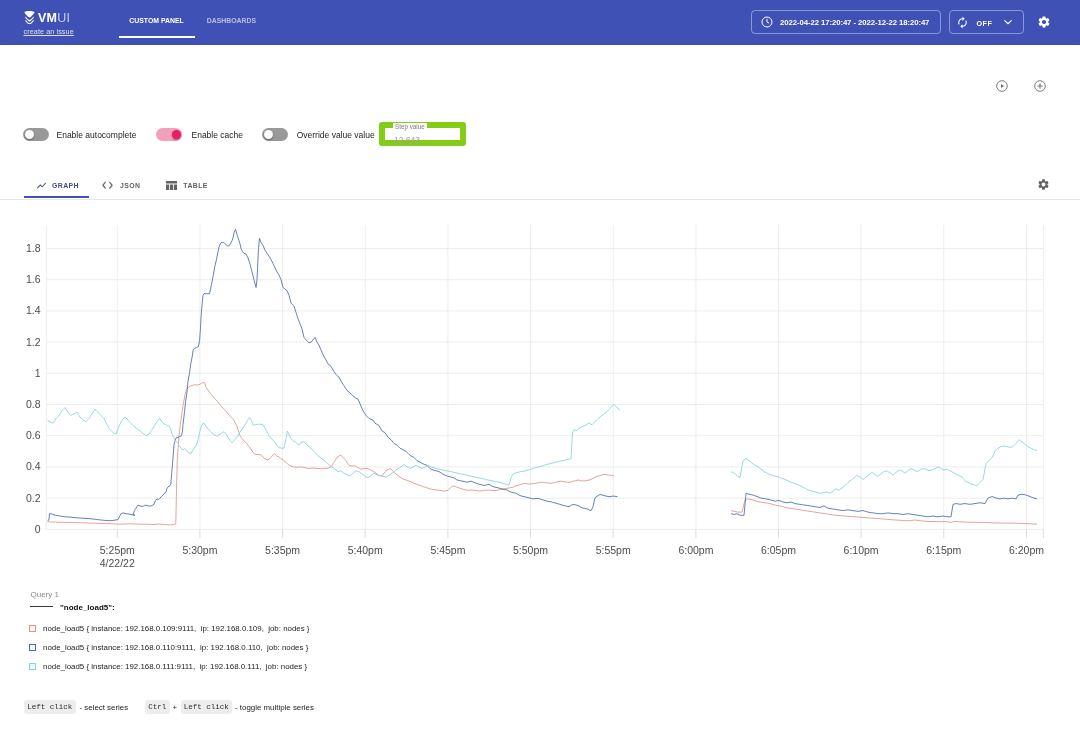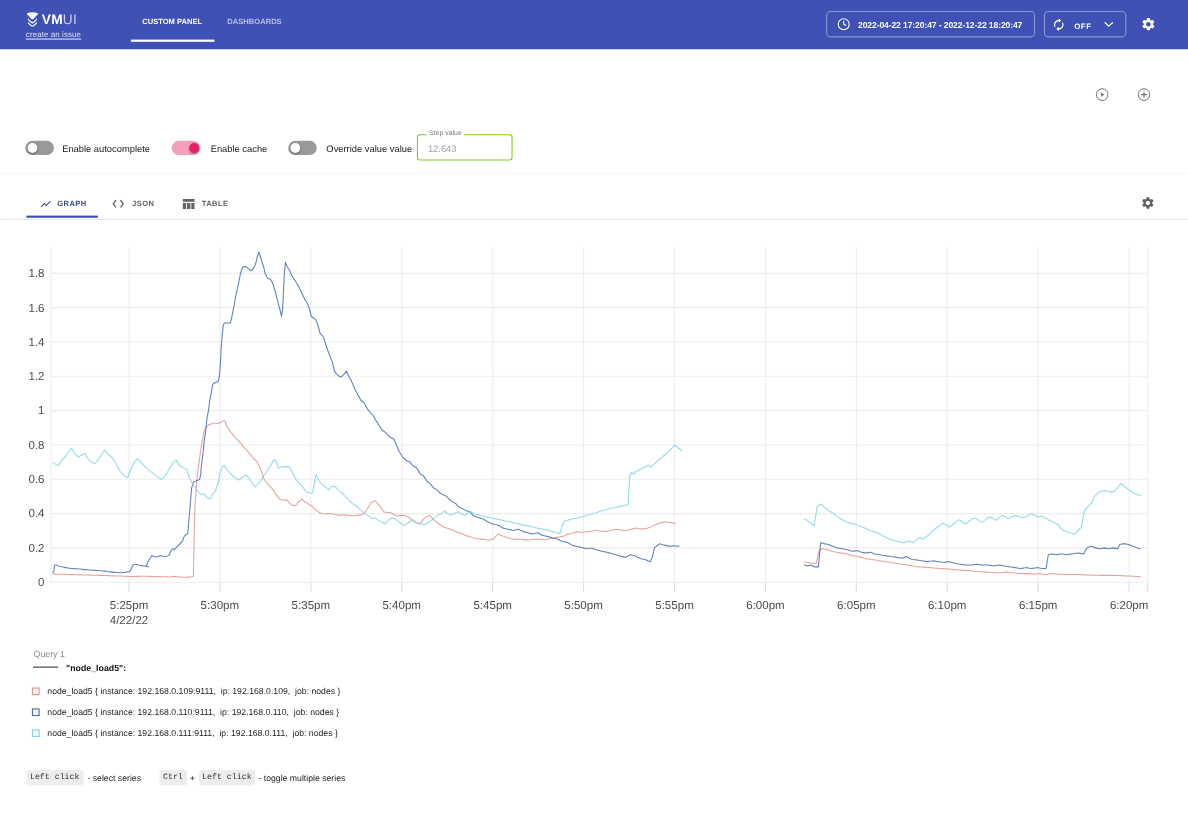--- a/index.html
+++ b/index.html
@@ -17,21 +17,21 @@
 .tbox-txt{position:absolute;left:780px;top:17.5px;width:160px;font-size:7.8px;font-weight:bold;color:#fff;letter-spacing:-.1px}
 .off{position:absolute;left:976.5px;top:18.7px;font-size:7.2px;font-weight:bold;color:#fff;letter-spacing:.5px}
 
 .panel{position:absolute;left:0;top:45px;width:1080px;height:113px;background:#fff;box-shadow:0 1px 2px rgba(0,0,0,.18),0 2px 4px rgba(0,0,0,.10)}
 .qbox{position:absolute;left:23.3px;top:23px;width:958.5px;height:35.5px;border:1px solid #c6c6c6;border-radius:5px}
 .qlabel{position:absolute;left:8px;top:-4px;font-size:6.8px;color:#7a7a7a;background:#fff;padding:0 2.5px}
 .qtext{position:absolute;left:8.5px;top:11px;font-size:9px;color:#1c1c1c}
 .togglelab{position:absolute;top:84.5px;font-size:8.5px;color:#1c1c1c}
 .track{position:absolute;top:82.5px;width:26px;height:13px;border-radius:7px}
 .knob{position:absolute;top:84.5px;width:9.5px;height:9.5px;border-radius:50%;box-shadow:0 1px 2px rgba(0,0,0,.4)}
-.sbox{position:absolute;left:379px;top:77px;width:86.5px;height:23.5px;border:1px solid #84cc16;border-radius:3px}
+.sbox{position:absolute;left:379px;top:77px;width:86.5px;height:23.5px;border:6px solid #84cc16;border-radius:3px}
 .slabel{position:absolute;left:8px;top:-5px;font-size:6.3px;color:#7a7a7a;background:#fff;padding:0 2px}
 .sval{position:absolute;left:9px;top:7px;font-size:8.5px;color:#9f9f9f}
 
 .tabs{position:absolute;left:0;top:158px;width:1080px;height:41.5px;border-bottom:1px solid #e7e7e7;background:#fff}
 .ttxt{position:absolute;top:23.5px;font-size:6.9px;font-weight:bold;letter-spacing:.4px}
 .tind{position:absolute;left:24px;top:38px;width:65px;height:2.3px;background:#3F51B5}
 
 .lg-q{position:absolute;left:30.5px;top:590px;font-size:8px;color:#8a8a8a}
 .lg-dash{position:absolute;left:30px;top:605.5px;width:22.5px;height:1.8px;background:#3a3a3a}
 .lg-name{position:absolute;left:60px;top:602.5px;font-size:8px;font-weight:bold;color:#111}

